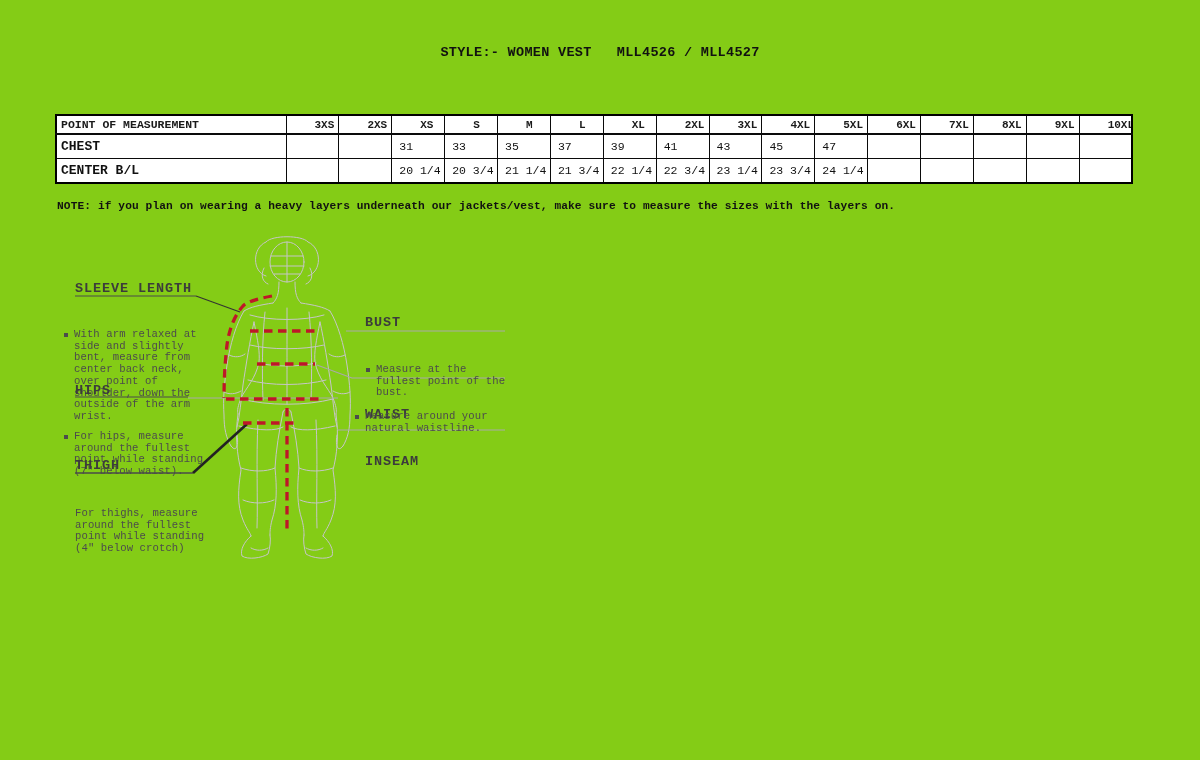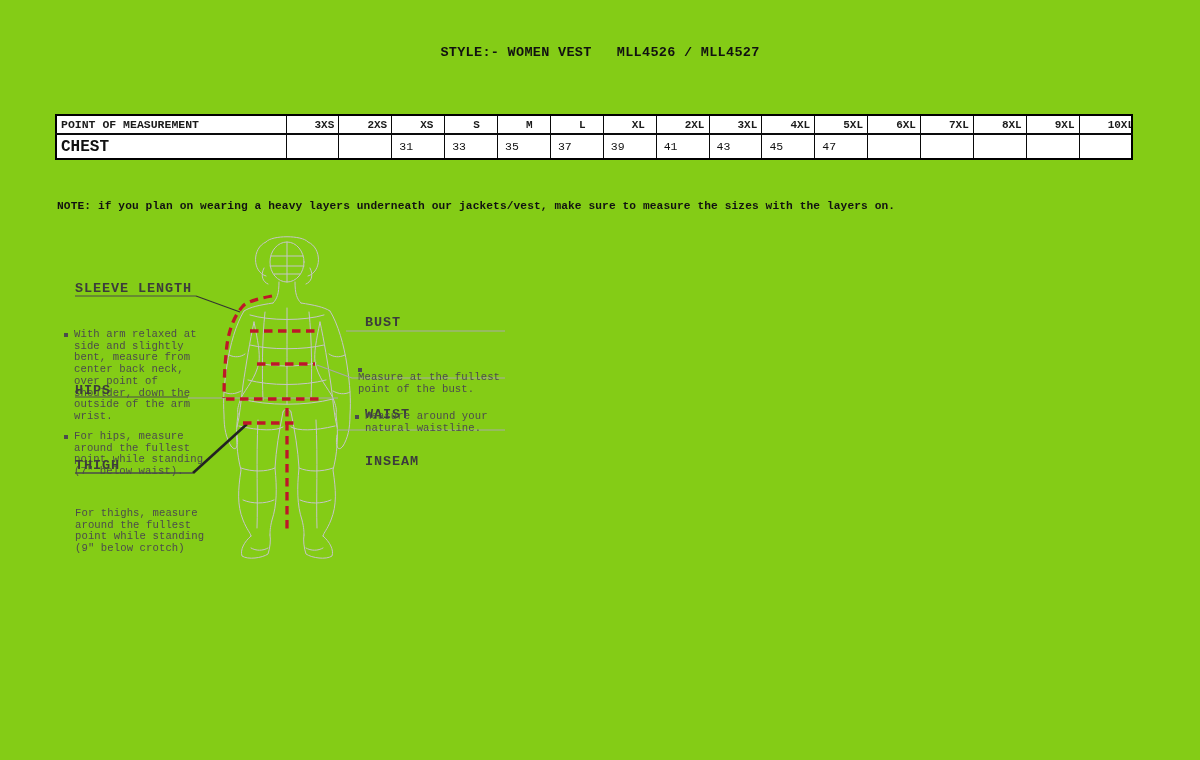--- a/index.html
+++ b/index.html
@@ -15,21 +15,21 @@
     position:absolute;left:55px;top:114px;width:1078px;z-index:2;
     border-collapse:collapse;table-layout:fixed;background:#fff;
     border:2.6px solid #000;
   }
   table.size th, table.size td{
     border:1.5px solid #0a0a0a;font-size:11px;padding:1px 2px;overflow:hidden;white-space:nowrap;
   }
   table.size thead th{height:15px;font-weight:bold;text-align:left;border-bottom-width:2.4px;padding-left:28px;}
   table.size th.pom{text-align:left;padding-left:4px;font-size:11.5px;}
   table.size td{height:21px;font-size:11.5px;text-align:left;padding-left:7px;color:#111;}
-  table.size td.rowlabel{font-weight:bold;padding-left:4px;font-size:16px;}
+  table.size td.rowlabel{font-weight:bold;padding-left:4px;font-size:13px;}
   .note{
     position:absolute;left:57px;top:200px;width:900px;z-index:2;
     font-size:11.2px;font-weight:bold;color:#111;letter-spacing:.1px;
   }
   svg.diagram{position:absolute;left:0;top:0;z-index:1;pointer-events:none;}
   .dhead{
     position:absolute;z-index:2;font-size:13.5px;font-weight:bold;letter-spacing:.9px;
     color:#3c3c3c;white-space:nowrap;
   }
   .dpara{
@@ -86,20 +86,39 @@
         <td>41</td>
         <td>43</td>
         <td>45</td>
         <td>47</td>
         <td></td>
         <td></td>
         <td></td>
         <td></td>
         <td></td>
       </tr>
+      <tr>
+        <td class="rowlabel">CENTER B/L</td>
+        <td></td>
+        <td></td>
+        <td>20 1/4</td>
+        <td>20 3/4</td>
+        <td>21 1/4</td>
+        <td>21 3/4</td>
+        <td>22 1/4</td>
+        <td>22 3/4</td>
+        <td>23 1/4</td>
+        <td>23 3/4</td>
+        <td>24 1/4</td>
+        <td></td>
+        <td></td>
+        <td></td>
+        <td></td>
+        <td></td>
+      </tr>
     </tbody>
   </table>
 
   <div class="note">NOTE: if you plan on wearing a heavy layers underneath our jackets/vest, make sure to measure the sizes with the layers on.</div>
 
   <svg class="diagram" width="1200" height="760" viewBox="0 0 1200 760">
 
     <g stroke="#c6c6c6" stroke-width="1" fill="none" stroke-linecap="round">
 
       <path d="M 266,276 C 252,272 252,248 266,242 C 272,235 302,235 308,242 C 322,248 322,272 308,276"></path>
@@ -191,25 +210,25 @@
   </div>
 
   <div class="dhead" style="left:75px;top:383px;">HIPS</div>
   <div class="dpara" style="left:64px;top:403px;width:148px;">
     <span class="sq"></span>
     <span>For hips, measure around the fullest point while standing (7" below waist).</span>
   </div>
 
   <div class="dhead" style="left:75px;top:458px;">THIGH</div>
   <div class="dpara" style="left:75px;top:480px;width:148px;">
-    <span>For thighs, measure around the fullest point while standing (9" below crotch)</span>
+    <span>For thighs, measure around the fullest point while standing (4" below crotch)</span>
   </div>
 
   <div class="dhead" style="left:365px;top:315px;">BUST</div>
-  <div class="dpara" style="left:358px;top:336px;width:152px;flex-direction:column;">
+  <div class="dpara" style="left:366px;top:336px;width:152px;">
     <span class="sq"></span>
     <span>Measure at the fullest point of the bust.</span>
   </div>
 
   <div class="dhead" style="left:365px;top:362px;margin-top:45px;">WAIST</div>
   <div class="dpara" style="left:355px;top:383px;width:152px;">
     <span class="sq"></span>
     <span>Measure around your natural waistline.</span>
   </div>
 

